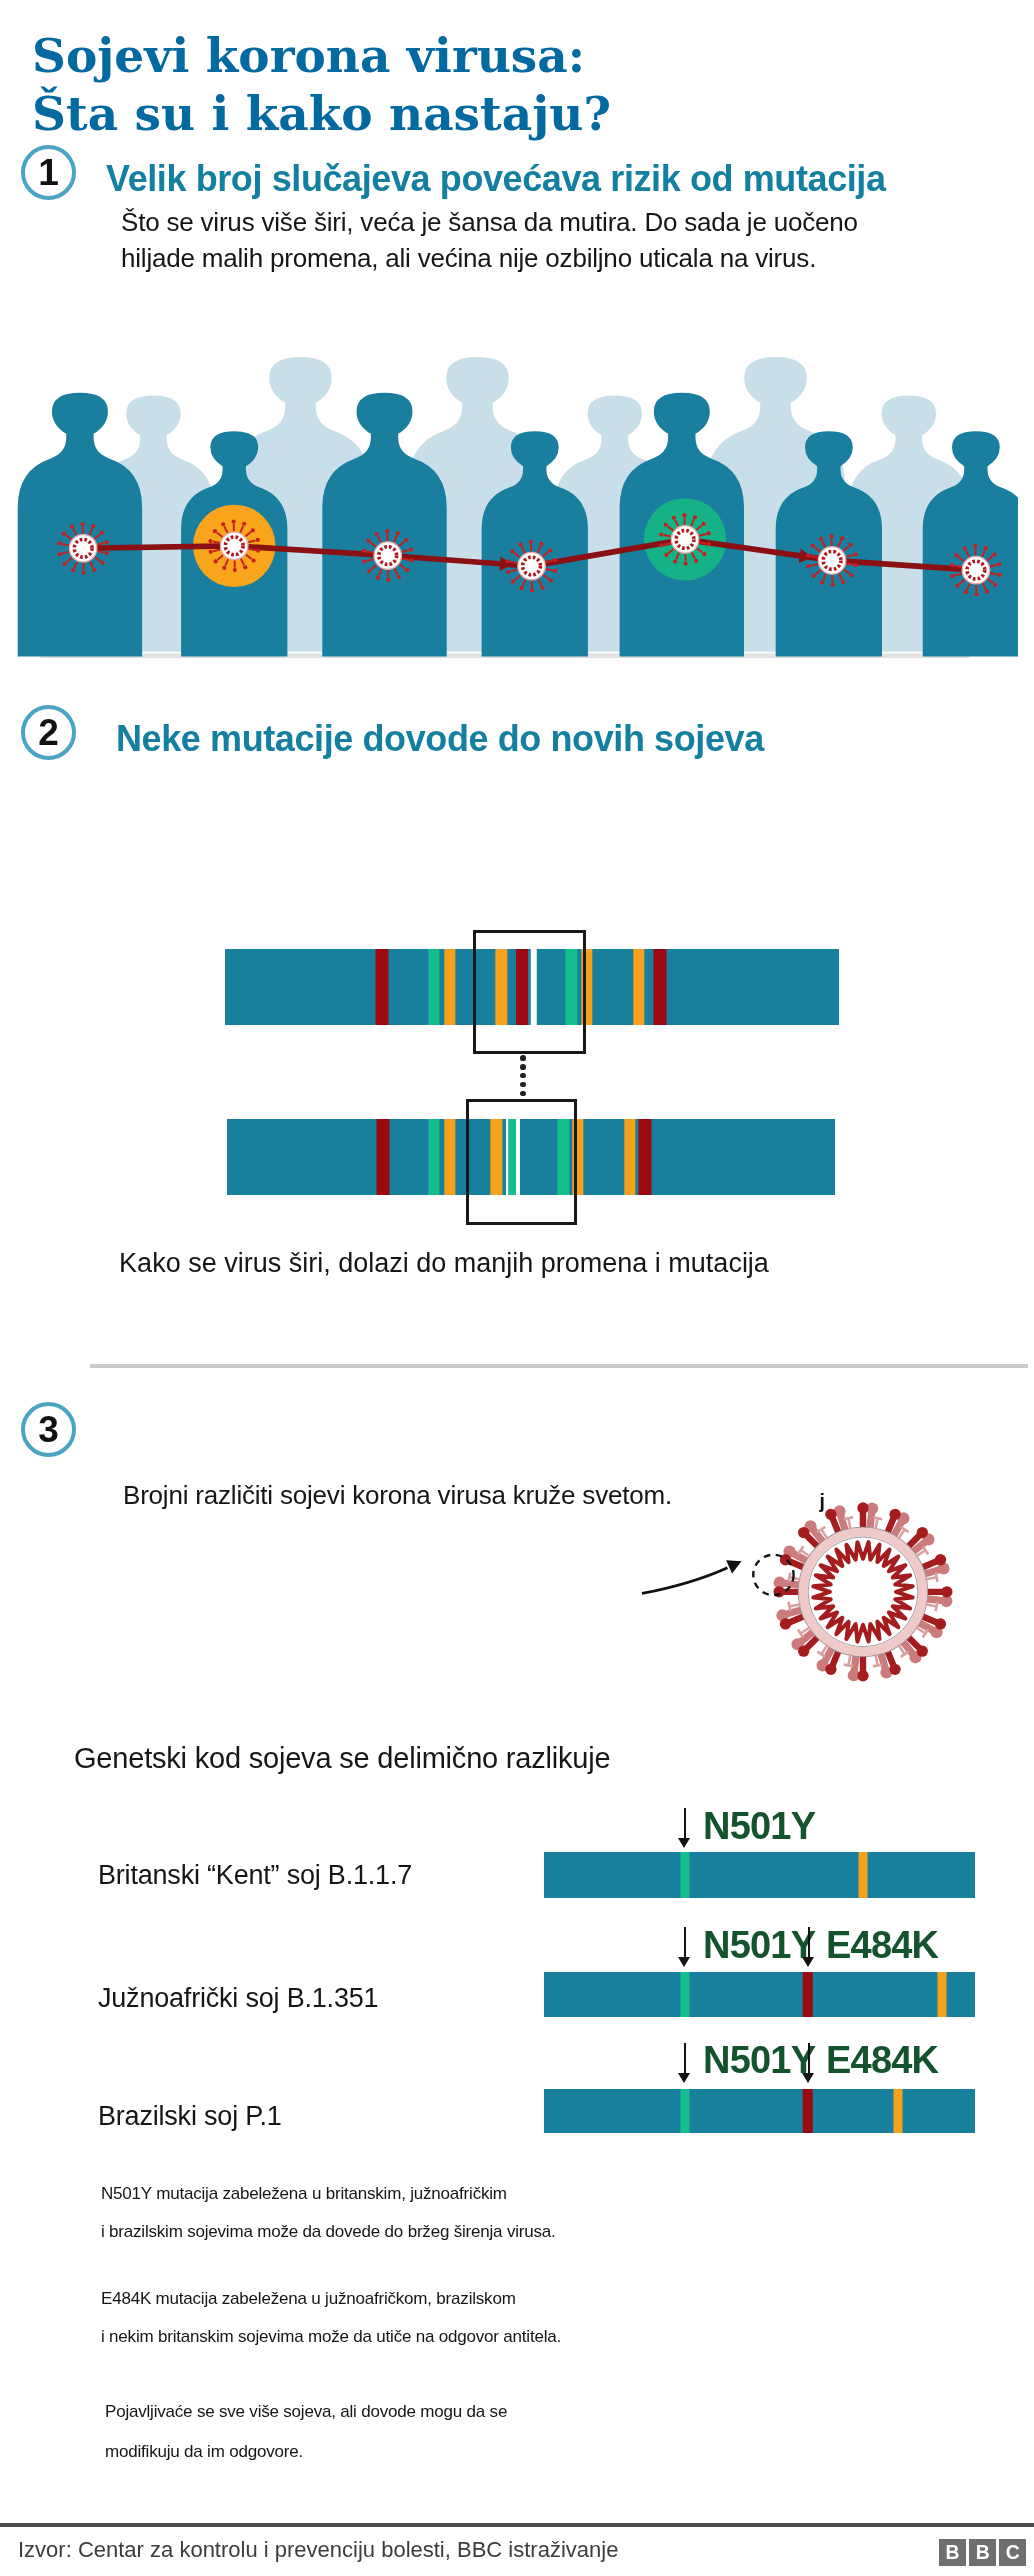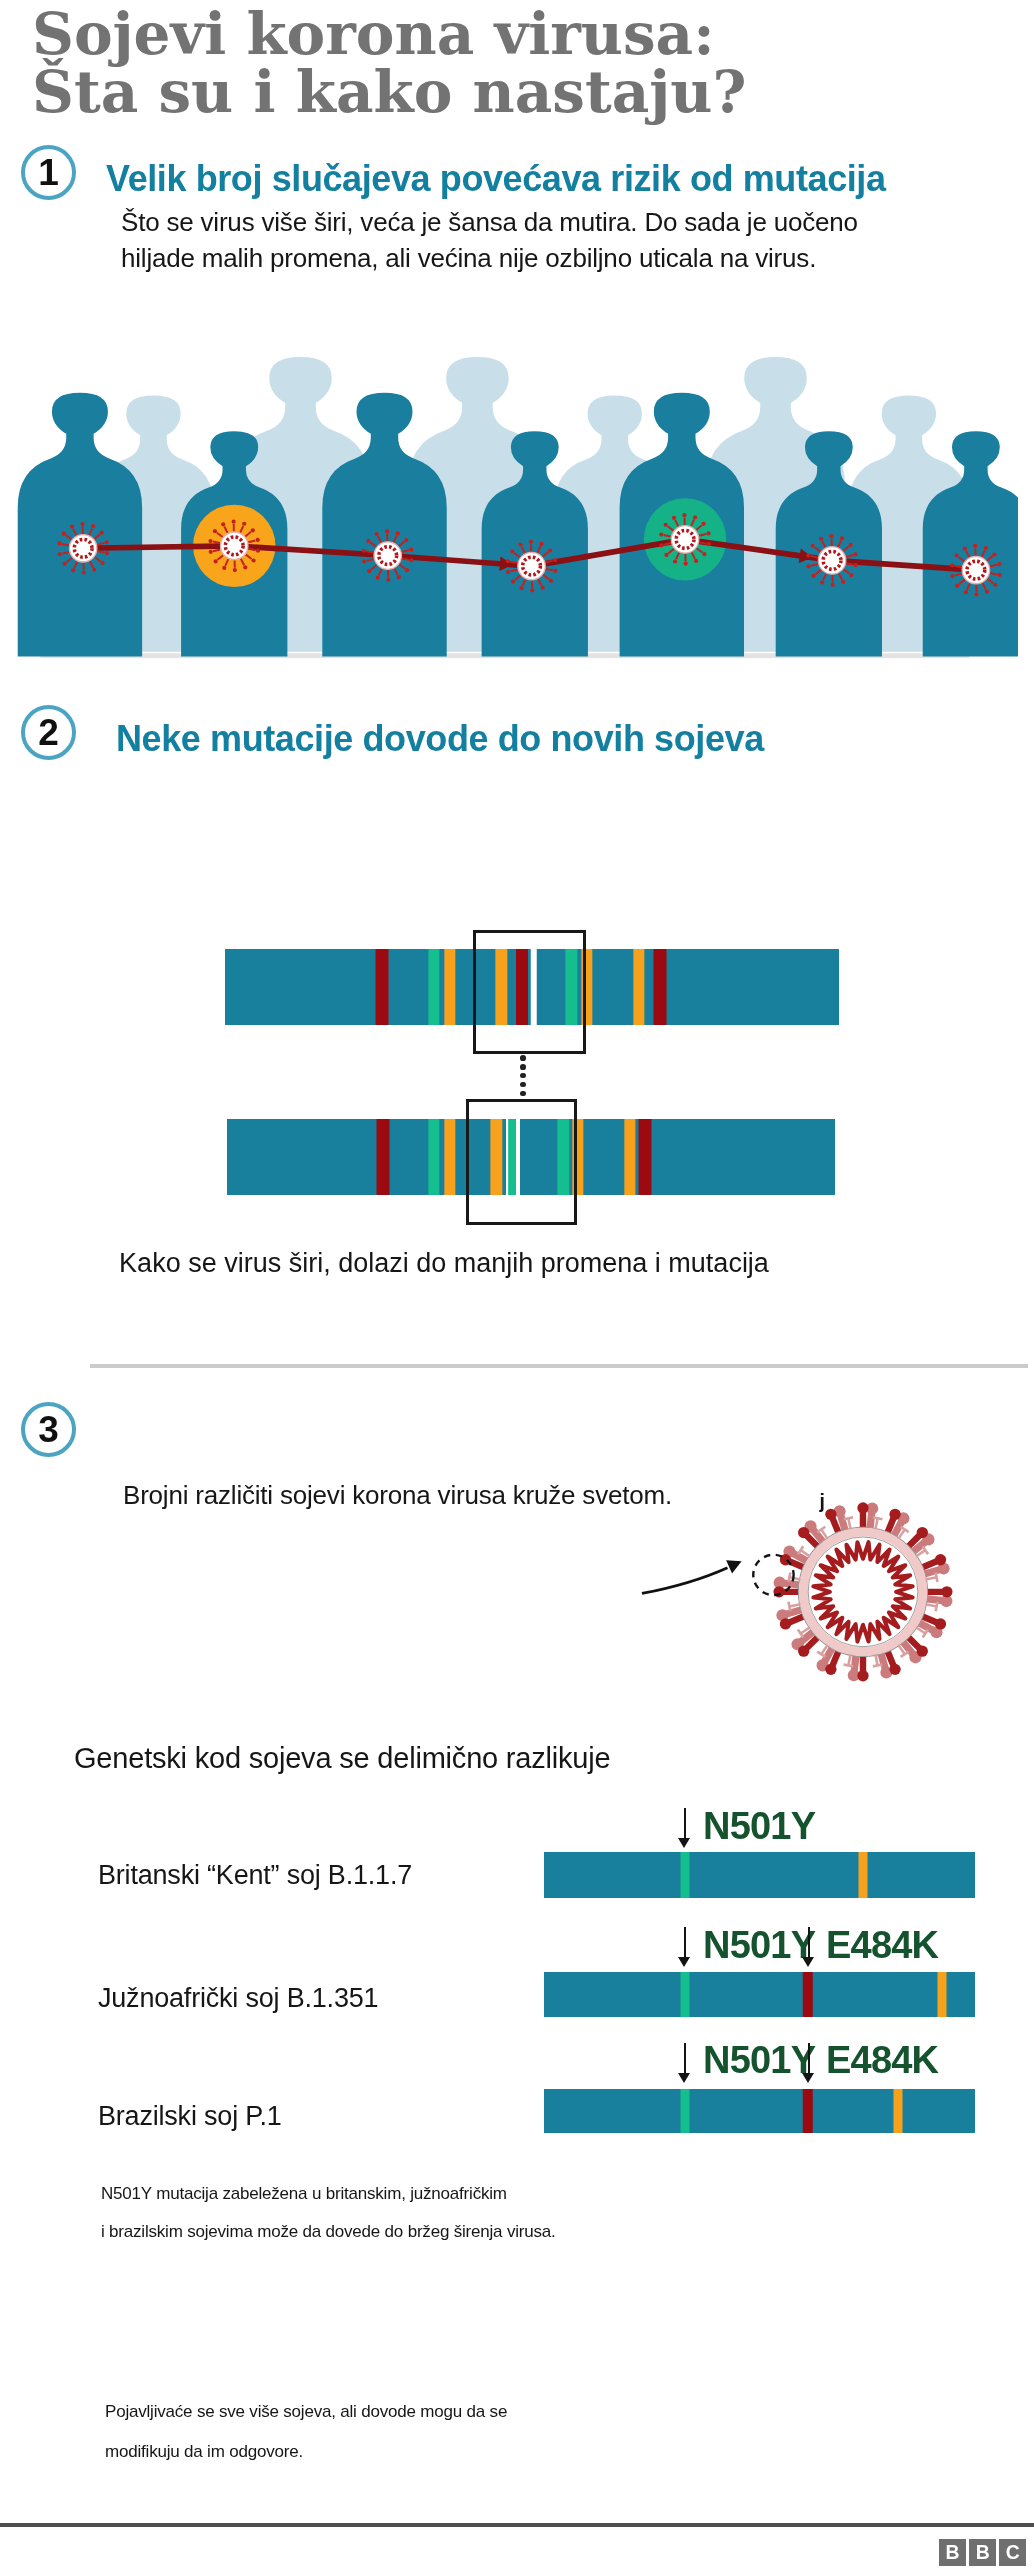--- a/index.html
+++ b/index.html
@@ -1,21 +1,21 @@
 <!DOCTYPE html>
 <html style="--teal: #1380A1; --circle: #4BA4C2; --bar: #187F9D; --darkred: #9A0A10; --orange: #F8A11D; --green: #15BE8E; --white: #FFFFFF; --peopledark: #1A7E9E; --peoplelight: #C8DFE9; --haloorange: #F9A51B; --halogreen: #14B286; --chainred: #8A1014; --virusred: #C5201D; --virusdarkred: #B3161A; --clubdark: #A51C1F; --clublight: #CB7B7B; --membrane: #F0C9C9; --pin: #D9A0A0; --outline: #9A9A9A; --divider: #CBCBCB; --footerline: #4E4E4E; --footertext: #3D3D3D; --bbcgray: #6F6F6F;font-size:13px"><head>
 <meta charset="utf-8">
 <style>
   html,body{margin:0;padding:0;background:#fff;}
   .canvas{position:relative;width:1034px;height:2576px;background:#ffffff;overflow:hidden;
           font-family:"Liberation Sans",sans-serif;color:#161616;}
   .abs{position:absolute;}
   .pre{white-space:pre-line;}
-  .title{left:32px;top:5px;font-family:"DejaVu Serif","Liberation Serif",serif;font-weight:700;
-         font-size:58px;line-height:58px;color:#737373;letter-spacing:0px;}
+  .title{left:32px;top:27px;font-family:"DejaVu Serif","Liberation Serif",serif;font-weight:700;
+         font-size:47px;line-height:58px;color:#0369a1;letter-spacing:0px;}
   .num-circle{box-sizing:border-box;width:55px;height:55px;border:4.8px solid var(--circle);
               border-radius:50%;display:flex;align-items:center;justify-content:center;
               font-size:37px;font-weight:700;color:#111;background:#fff;}
   .s-heading{font-size:36px;font-weight:700;color:var(--teal);letter-spacing:-0.4px;}
   .body-text{font-size:26px;line-height:36px;color:#161616;letter-spacing:-0.2px;}
   .caption{left:0;top:1248px;width:888px;text-align:center;font-size:27px;color:#161616;}
   .sub-heading{left:74px;top:1742px;font-size:29px;color:#161616;letter-spacing:-0.2px;}
   .gbar{position:absolute;background:var(--bar);overflow:hidden;}
   .stripe{position:absolute;top:0;bottom:0;transform:translateX(-50%);}
   .frame{position:absolute;border:3.2px solid #181818;background:transparent;}
@@ -491,23 +491,26 @@
   <div class="mut-label" style="left:826px;top:2039px;">E484K</div>
   <div class="strain-label" style="left:98px;top:2101px;">Brazilski soj P.1</div>
   <div class="gbar" style="left:544px;top:2089px;width:431px;height:44px;">
       <div class="stripe" style="left: 32.8%; width: 9px; background: rgb(21, 190, 142);"></div>
       <div class="stripe" style="left: 61.2%; width: 10.5px; background: rgb(154, 10, 16);"></div>
       <div class="stripe" style="left: 82.2%; width: 9px; background: rgb(248, 161, 29);"></div>
     </div>
 
   <div class="para pre" style="left:101px;top:2175px;">N501Y mutacija zabeležena u britanskim, južnoafričkim
 i brazilskim sojevima može da dovede do bržeg širenja virusa.</div>
+  <div class="para pre" style="left:101px;top:2280px;">E484K mutacija zabeležena u južnoafričkom, brazilskom
+i nekim britanskim sojevima može da utiče na odgovor antitela.</div>
   <div class="para pre" style="left:105px;top:2392px;line-height:40px;">Pojavljivaće se sve više sojeva, ali dovode mogu da se
 modifikuju da im odgovore.</div>
 
   <div class="abs footer-line"></div>
+  <div class="abs source">Izvor: Centar za kontrolu i prevenciju bolesti, BBC istraživanje</div>
   <div class="abs bbc">
     <div class="sq">B</div>
     <div class="sq">B</div>
     <div class="sq">C</div>
   </div>
 </div>
 
 
 </body></html>

